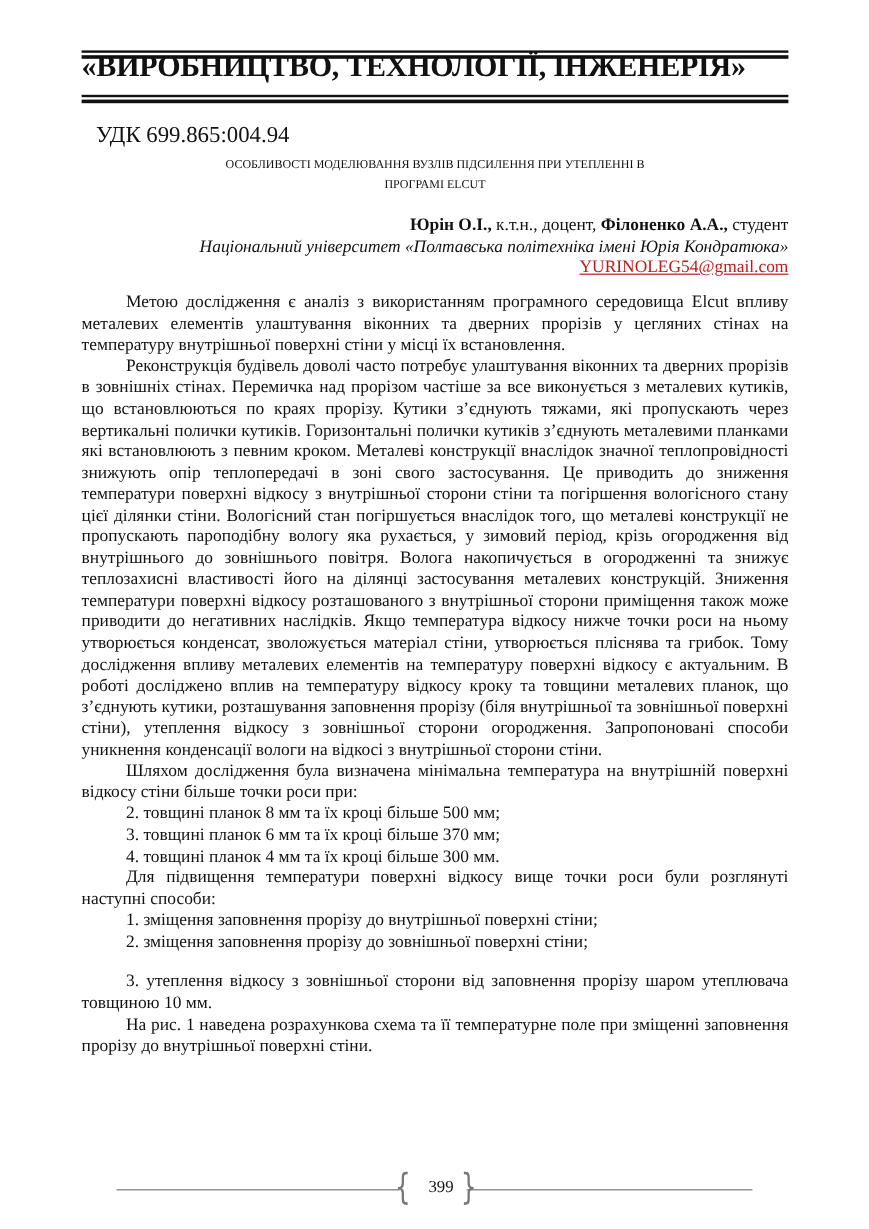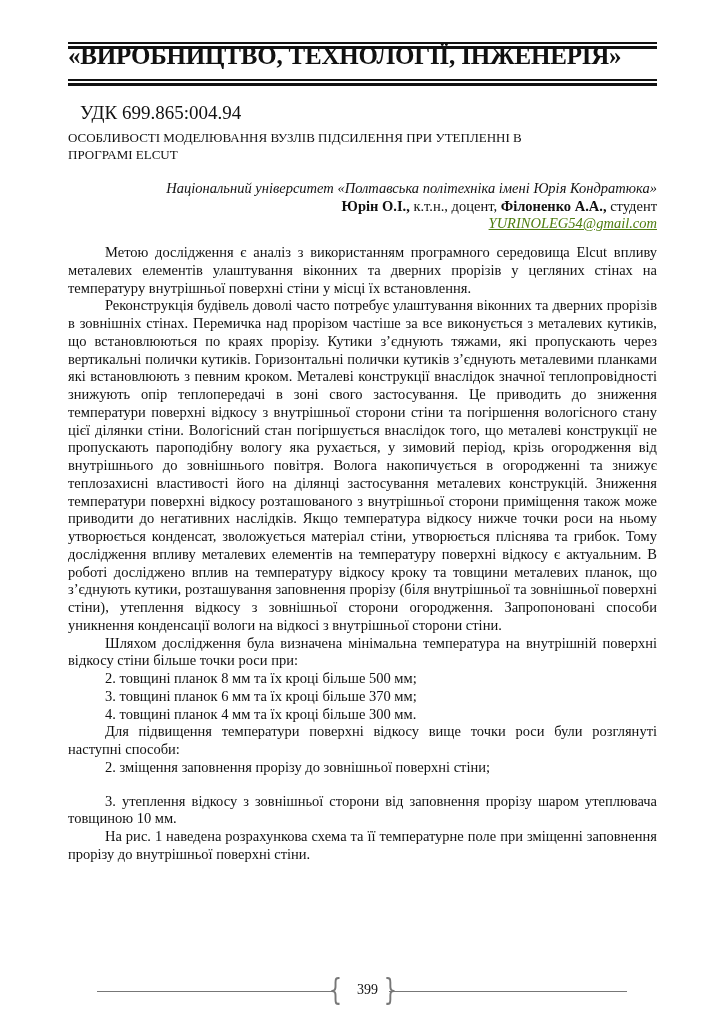--- a/index.html
+++ b/index.html
@@ -2,27 +2,27 @@
 <html><head>
 <meta charset="utf-8">
 <style>
   html, body { margin:0; padding:0; background:#ffffff; }
   body { width:724px; height:1024px; position:relative; overflow:hidden;
          font-family:"Liberation Serif", "DejaVu Serif", serif; color:#111; }
   .hdr-rule { position:absolute; left:68px; width:589px; background:#111; }
   .hdr-title { position:absolute; left:68px; width:589px; top:41px; text-align:left;
                font-weight:bold; font-size:25px; line-height:30px; letter-spacing:-0.2px; }
   .udc { position:absolute; left:80px; top:102px; font-weight:normal; font-size:19px; }
-  .title { position:absolute; left:68px; width:589px; top:129px; text-align:left;
-           font-size:13px; line-height:17px; }
+  .title { position:absolute; left:68px; width:589px; top:129px; text-align:center;
+           font-size:10px; line-height:17px; }
   .authors { position:absolute; right:67px; top:180px; text-align:right; font-size:14.5px; line-height:17.5px; }
   .authors .row { white-space:nowrap; }
   .authors b { font-weight:bold; }
   .authors i { font-style:italic; }
-  .email { color:#4d7c0f; text-decoration:underline; font-style:italic; }
+  .email { color:#b91c1c; text-decoration:underline; }
   .body { position:absolute; left:68px; width:589px; top:244px; font-size:14.5px; line-height:17.75px;
           text-align:justify; }
   .body p { margin:0; text-indent:37px; }
   .body .li { text-indent:0; padding-left:37px; margin:0; }
   .body .li.wrap { padding-left:0; text-indent:37px;margin-top:16px; }
   .footer-line { position:absolute; top:991px; height:1px; background:#777; }
   .brace { position:absolute; top:975px; font-size:30px; color:#777; line-height:30px;
            font-family:"DejaVu Sans", sans-serif; transform:scaleX(0.7); }
   .pagenum { position:absolute; top:982px; left:346px; width:32px; text-align:right; font-size:14px; }
 </style>
@@ -36,35 +36,36 @@
 <div class="hdr-rule" style="top:83px;height:3px;"></div>
 
 <div class="udc">УДК 699.865:004.94</div>
 
 <div class="title">
   <div>ОСОБЛИВОСТІ МОДЕЛЮВАННЯ ВУЗЛІВ ПІДСИЛЕННЯ ПРИ УТЕПЛЕННІ В</div>
   <div>ПРОГРАМІ ELCUT</div>
 </div>
 
 <div class="authors">
-  <div class="row"><i>Національний університет «Полтавська політехніка імені Юрія Кондратюка»</i></div>
   <div class="row">
     <b>Юрін О.І.,</b><span> к.т.н., доцент, </span><b>Філоненко А.А.,</b><span> студент</span>
   </div>
+  <div class="row"><i>Національний університет «Полтавська політехніка імені Юрія Кондратюка»</i></div>
   <div class="row"><span class="email">YURINOLEG54@gmail.com</span></div>
 </div>
 
 <div class="body">
   <p>Метою дослідження є аналіз з використанням програмного середовища Elcut впливу металевих елементів улаштування віконних та дверних прорізів у цегляних стінах на температуру внутрішньої поверхні стіни у місці їх встановлення.</p>
   <p>Реконструкція будівель доволі часто потребує улаштування віконних та дверних прорізів в зовнішніх стінах. Перемичка над прорізом частіше за все виконується з металевих кутиків, що встановлюються по краях прорізу. Кутики з’єднують тяжами, які пропускають через вертикальні полички кутиків. Горизонтальні полички кутиків з’єднують металевими планками які встановлюють з певним кроком. Металеві конструкції внаслідок значної теплопровідності знижують опір теплопередачі в зоні свого застосування. Це приводить до зниження температури поверхні відкосу з внутрішньої сторони стіни та погіршення вологісного стану цієї ділянки стіни. Вологісний стан погіршується внаслідок того, що металеві конструкції не пропускають пароподібну вологу яка рухається, у зимовий період, крізь огородження від внутрішнього до зовнішнього повітря. Волога накопичується в огородженні та знижує теплозахисні властивості його на ділянці застосування металевих конструкцій. Зниження температури поверхні відкосу розташованого з внутрішньої сторони приміщення також може приводити до негативних наслідків. Якщо температура відкосу нижче точки роси на ньому утворюється конденсат, зволожується матеріал стіни, утворюється плiснява та грибок. Тому дослідження впливу металевих елементів на температуру поверхні відкосу є актуальним. В роботі досліджено вплив на температуру відкосу кроку та товщини металевих планок, що з’єднують кутики, розташування заповнення прорізу (біля внутрішньої та зовнішньої поверхні стіни), утеплення відкосу з зовнішньої сторони огородження. Запропоновані способи уникнення конденсації вологи на відкосі з внутрішньої сторони стіни.</p>
   <p>Шляхом дослідження була визначена мінімальна температура на внутрішній поверхні відкосу стіни більше точки роси при:</p>
   <div class="li">2. товщині планок 8 мм та їх кроці більше 500 мм;</div>
   <div class="li">3. товщині планок 6 мм та їх кроці більше 370 мм;</div>
   <div class="li">4. товщині планок 4 мм та їх кроці більше 300 мм.</div>
   <p>Для підвищення температури поверхні відкосу вище точки роси були розглянуті наступні способи:</p>
+  <div class="li">1. зміщення заповнення прорізу до внутрішньої поверхні стіни;</div>
   <div class="li">2. зміщення заповнення прорізу до зовнішньої поверхні стіни;</div>
   <div class="li wrap">3. утеплення відкосу з зовнішньої сторони від заповнення прорізу шаром утеплювача товщиною 10 мм.</div>
   <p>На рис. 1 наведена розрахункова схема  та її температурне поле при зміщенні заповнення прорізу до внутрішньої поверхні стіни.</p>
 </div>
 
 <div class="footer-line" style="left:97px;width:236px;"></div>
 <div class="brace" style="left:326px;">{</div>
 <div class="pagenum">399</div>
 <div class="brace" style="left:381px;">}</div>
 <div class="footer-line" style="left:389px;width:238px;"></div>

